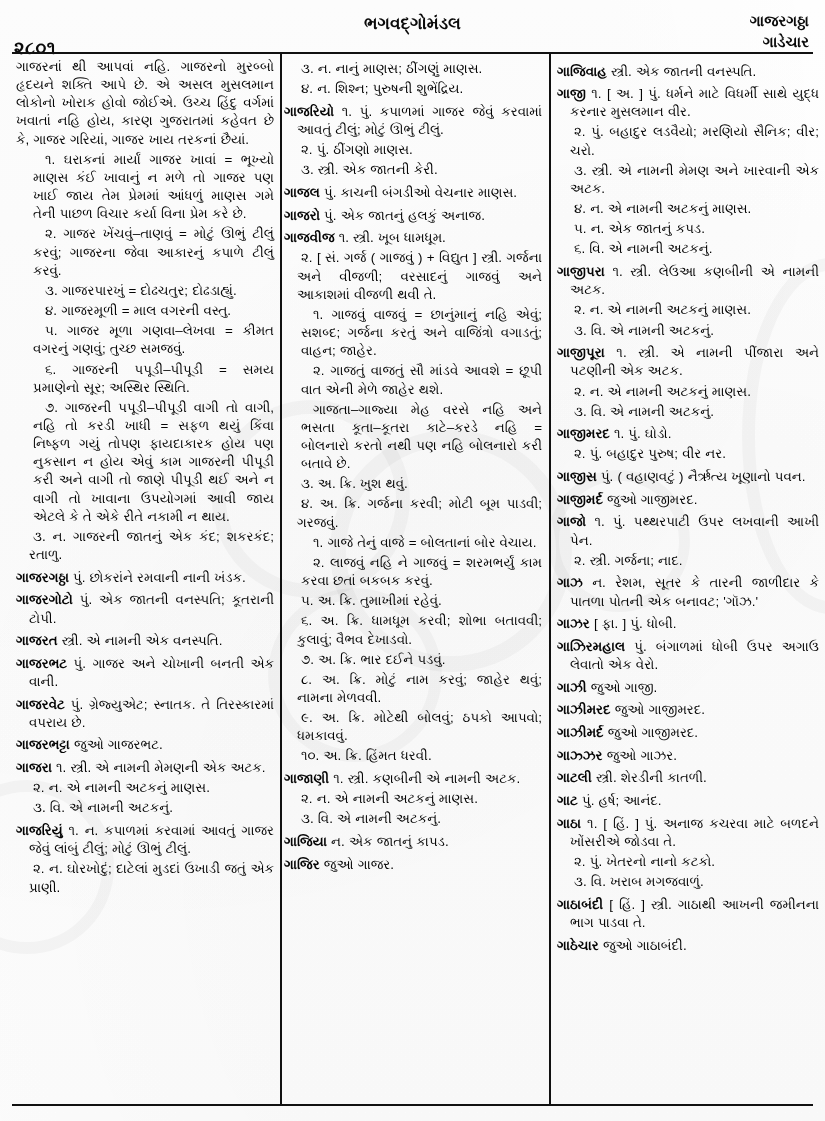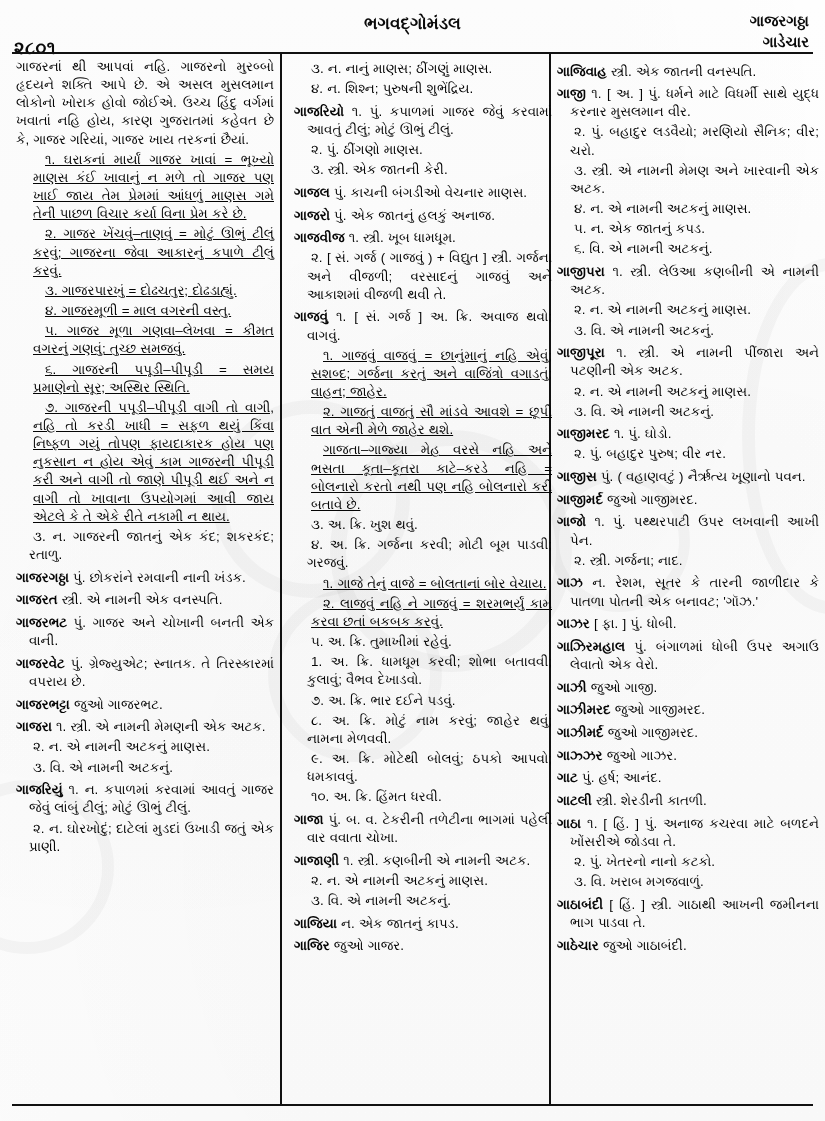--- a/index.html
+++ b/index.html
@@ -65,42 +65,41 @@
     position:absolute;left:12px;top:58px;width:801px;height:1044px;
   }
   .column{
     position:absolute;top:0;width:258px;height:1044px;
     font-size:13.4px;line-height:1.355;
     text-align:justify;
     text-justify:inter-word;
     word-spacing:.4px;
   }
   #col-1{left:4px;}
-  #col-2{left:282px;}
+  #col-2{left:272px;}
   #col-3{left:545px;width:262px;}
 
   .entry{margin:0 0 1px 0;}
   
   .entry.head{
     padding-left:13px;
     text-indent:-13px;
     margin-top:4.5px;
   }
   
   .entry.sense{
     padding-left:13px;
     text-indent:4px;
     margin-top:2px;
   }
   
   .entry.idiom{
     padding-left:17px;
     text-indent:12px;
     margin-top:2px;
-    text-decoration:underline;
   }
   
   .entry.cont{
     padding-left:0;text-indent:0;margin-top:0;
   }
   .hw{font-weight:700;}
   .entry.head .body, .entry.sense .body, .entry.idiom .body{font-weight:400;}
 
   
   .column{filter:contrast(1.04);}
@@ -136,55 +135,54 @@
         <p class="entry cont"><span class="body">ગાજરનાં થી આપવાં નહિ. ગાજરનો મુરબ્બો હૃદયને શક્તિ આપે છે. એ અસલ મુસલમાન લોકોનો ખોરાક હોવો જોઈએ. ઉચ્ચ હિંદુ વર્ગમાં ખવાતાં નહિ હોય, કારણ ગુજરાતમાં કહેવત છે કે, ગાજર ગરિયાં, ગાજર ખાય તરકનાં છૈયાં.</span></p>
         <p class="entry idiom"><span class="body">૧. ઘરાકનાં માર્યાં ગાજર ખાવાં = ભૂખ્યો માણસ કંઈ ખાવાનું ન મળે તો ગાજર પણ ખાઈ જાય તેમ પ્રેમમાં આંધળું માણસ ગમે તેની પાછળ વિચાર કર્યા વિના પ્રેમ કરે છે.</span></p>
         <p class="entry idiom"><span class="body">૨. ગાજર ખેંચવું–તાણવું = મોટું ઊભું ટીલું કરવું; ગાજરના જેવા આકારનું કપાળે ટીલું કરવું.</span></p>
         <p class="entry idiom"><span class="body">૩. ગાજરપારખું = દોઢચતુર; દોઢડાહ્યું.</span></p>
         <p class="entry idiom"><span class="body">૪. ગાજરમૂળી = માલ વગરની વસ્તુ.</span></p>
         <p class="entry idiom"><span class="body">૫. ગાજર મૂળા ગણવા–લેખવા = કીમત વગરનું ગણવું; તુચ્છ સમજવું.</span></p>
         <p class="entry idiom"><span class="body">૬. ગાજરની પપૂડી–પીપૂડી = સમય પ્રમાણેનો સૂર; અસ્થિર સ્થિતિ.</span></p>
         <p class="entry idiom"><span class="body">૭. ગાજરની પપૂડી–પીપૂડી વાગી તો વાગી, નહિ તો કરડી ખાધી = સફળ થયું કિંવા નિષ્ફળ ગયું તોપણ ફાયદાકારક હોય પણ નુકસાન ન હોય એવું કામ ગાજરની પીપૂડી કરી અને વાગી તો જાણે પીપૂડી થઈ અને ન વાગી તો ખાવાના ઉપયોગમાં આવી જાય એટલે કે તે એકે રીતે નકામી ન થાય.</span></p>
         <p class="entry sense"><span class="body">૩. ન. ગાજરની જાતનું એક કંદ; શકરકંદ; રતાળુ.</span></p>
         <p class="entry head"><span class="hw">ગાજરગઠ્ઠા</span><span class="body"> પું. છોકરાંને રમવાની નાની ખંડક.</span></p>
+        <p class="entry head"><span class="hw">ગાજરગોટો</span><span class="body"> પું. એક જાતની વનસ્પતિ; કૂતરાની ટોપી.</span></p>
         <p class="entry head"><span class="hw">ગાજરત</span><span class="body"> સ્ત્રી. એ નામની એક વનસ્પતિ.</span></p>
         <p class="entry head"><span class="hw">ગાજરભટ</span><span class="body"> પું. ગાજર અને ચોખાની બનતી એક વાની.</span></p>
         <p class="entry head"><span class="hw">ગાજરવેટ</span><span class="body"> પું. ગ્રેજ્યુએટ; સ્નાતક. તે તિરસ્કારમાં વપરાય છે.</span></p>
         <p class="entry head"><span class="hw">ગાજરભટ્ટા</span><span class="body"> જુઓ ગાજરભટ.</span></p>
         <p class="entry head"><span class="hw">ગાજરા</span><span class="body"> ૧. સ્ત્રી. એ નામની મેમણની એક અટક.</span></p>
         <p class="entry sense"><span class="body">૨. ન. એ નામની અટકનું માણસ.</span></p>
         <p class="entry sense"><span class="body">૩. વિ. એ નામની અટકનું.</span></p>
         <p class="entry head"><span class="hw">ગાજરિયું</span><span class="body"> ૧. ન. કપાળમાં કરવામાં આવતું ગાજર જેવું લાંબું ટીલું; મોટું ઊભું ટીલું.</span></p>
         <p class="entry sense"><span class="body">૨. ન. ઘોરખોદું; દાટેલાં મુડદાં ઉખાડી જતું એક પ્રાણી.</span></p>
       </div>
     <div class="column" id="col-2">
         <p class="entry sense"><span class="body">૩. ન. નાનું માણસ; ઠીંગણું માણસ.</span></p>
         <p class="entry sense"><span class="body">૪. ન. શિશ્ન; પુરુષની શુભેંદ્રિય.</span></p>
         <p class="entry head"><span class="hw">ગાજરિયો</span><span class="body"> ૧. પું. કપાળમાં ગાજર જેવું કરવામાં આવતું ટીલું; મોટું ઊભું ટીલું.</span></p>
         <p class="entry sense"><span class="body">૨. પું. ઠીંગણો માણસ.</span></p>
         <p class="entry sense"><span class="body">૩. સ્ત્રી. એક જાતની કેરી.</span></p>
         <p class="entry head"><span class="hw">ગાજલ</span><span class="body"> પું. કાચની બંગડીઓ વેચનાર માણસ.</span></p>
         <p class="entry head"><span class="hw">ગાજરો</span><span class="body"> પું. એક જાતનું હલકું અનાજ.</span></p>
         <p class="entry head"><span class="hw">ગાજવીજ</span><span class="body"> ૧. સ્ત્રી. ખૂબ ધામધૂમ.</span></p>
         <p class="entry sense"><span class="body">૨. [ સં. ગર્જ ( ગાજવું ) + વિદ્યુત ] સ્ત્રી. ગર્જના અને વીજળી; વરસાદનું ગાજવું અને આકાશમાં વીજળી થવી તે.</span></p>
-        <p class="entry head"><span class="hw">ગાજવું</span><span class="body"> ૧. [ સં. ગર્જ ] અ. ક્રિ. અવાજ થવો; વાગવું.</span></p>
         <p class="entry idiom"><span class="body">૧. ગાજવું વાજવું = છાનુંમાનું નહિ એવું; સશબ્દ; ગર્જના કરતું અને વાજિંત્રો વગાડતું; વાહન; જાહેર.</span></p>
         <p class="entry idiom"><span class="body">૨. ગાજતું વાજતું સૌ માંડવે આવશે = છૂપી વાત એની મેળે જાહેર થશે.</span></p>
         <p class="entry idiom"><span class="body">ગાજતા–ગાજ્યા મેહ વરસે નહિ અને ભસતા કૂતા–કૂતરા કાટે–કરડે નહિ = બોલનારો કરતો નથી પણ નહિ બોલનારો કરી બતાવે છે.</span></p>
         <p class="entry sense"><span class="body">૩. અ. ક્રિ. ખુશ થવું.</span></p>
         <p class="entry sense"><span class="body">૪. અ. ક્રિ. ગર્જના કરવી; મોટી બૂમ પાડવી; ગરજવું.</span></p>
         <p class="entry idiom"><span class="body">૧. ગાજે તેનું વાજે = બોલતાનાં બોર વેચાય.</span></p>
         <p class="entry idiom"><span class="body">૨. લાજવું નહિ ને ગાજવું = શરમભર્યું કામ કરવા છતાં બકબક કરવું.</span></p>
         <p class="entry sense"><span class="body">૫. અ. ક્રિ. તુમાખીમાં રહેવું.</span></p>
-        <p class="entry sense"><span class="body">1. અ. ક્રિ. ધામધૂમ કરવી; શોભા બતાવવી; કુલાવું; વૈભવ દેખાડવો.</span></p>
+        <p class="entry sense"><span class="body">૬. અ. ક્રિ. ધામધૂમ કરવી; શોભા બતાવવી; કુલાવું; વૈભવ દેખાડવો.</span></p>
         <p class="entry sense"><span class="body">૭. અ. ક્રિ. ભાર દઈને પડવું.</span></p>
         <p class="entry sense"><span class="body">૮. અ. ક્રિ. મોટું નામ કરવું; જાહેર થવું; નામના મેળવવી.</span></p>
         <p class="entry sense"><span class="body">૯. અ. ક્રિ. મોટેથી બોલવું; ઠપકો આપવો; ધમકાવવું.</span></p>
         <p class="entry sense"><span class="body">૧૦. અ. ક્રિ. હિંમત ધરવી.</span></p>
-        <p class="entry head"><span class="hw">ગાજા</span><span class="body"> પું. બ. વ. ટેકરીની તળેટીના ભાગમાં પહેલી વાર વવાતા ચોખા.</span></p>
         <p class="entry head"><span class="hw">ગાજાણી</span><span class="body"> ૧. સ્ત્રી. કણબીની એ નામની અટક.</span></p>
         <p class="entry sense"><span class="body">૨. ન. એ નામની અટકનું માણસ.</span></p>
         <p class="entry sense"><span class="body">૩. વિ. એ નામની અટકનું.</span></p>
         <p class="entry head"><span class="hw">ગાજિયા</span><span class="body"> ન. એક જાતનું કાપડ.</span></p>
         <p class="entry head"><span class="hw">ગાજિર</span><span class="body"> જુઓ ગાજર.</span></p>
       </div>
     <div class="column" id="col-3">
         <p class="entry head"><span class="hw">ગાજિવાહ</span><span class="body"> સ્ત્રી. એક જાતની વનસ્પતિ.</span></p>
         <p class="entry head"><span class="hw">ગાજી</span><span class="body"> ૧. [ અ. ] પું. ધર્મને માટે વિધર્મી સાથે યુદ્ધ કરનાર મુસલમાન વીર.</span></p>
         <p class="entry sense"><span class="body">૨. પું. બહાદુર લડવૈયો; મરણિયો સૈનિક; વીર; ચરો.</span></p>
@@ -204,22 +202,22 @@
         <p class="entry head"><span class="hw">ગાજીમર્દ</span><span class="body"> જુઓ ગાજીમરદ.</span></p>
         <p class="entry head"><span class="hw">ગાજો</span><span class="body"> ૧. પું. પથ્થરપાટી ઉપર લખવાની આખી પેન.</span></p>
         <p class="entry sense"><span class="body">૨. સ્ત્રી. ગર્જના; નાદ.</span></p>
         <p class="entry head"><span class="hw">ગાઝ</span><span class="body"> ન. રેશમ, સૂતર કે તારની જાળીદાર કે પાતળા પોતની એક બનાવટ; 'ગૉઝ.'</span></p>
         <p class="entry head"><span class="hw">ગાઝર</span><span class="body"> [ ફા. ] પું. ધોબી.</span></p>
         <p class="entry head"><span class="hw">ગાઝિરમહાલ</span><span class="body"> પું. બંગાળમાં ધોબી ઉપર અગાઉ લેવાતો એક વેરો.</span></p>
         <p class="entry head"><span class="hw">ગાઝી</span><span class="body"> જુઓ ગાજી.</span></p>
         <p class="entry head"><span class="hw">ગાઝીમરદ</span><span class="body"> જુઓ ગાજીમરદ.</span></p>
         <p class="entry head"><span class="hw">ગાઝીમર્દ</span><span class="body"> જુઓ ગાજીમરદ.</span></p>
         <p class="entry head"><span class="hw">ગાઝ્ઝર</span><span class="body"> જુઓ ગાઝર.</span></p>
+        <p class="entry head"><span class="hw">ગાટલી</span><span class="body"> સ્ત્રી. શેરડીની કાતળી.</span></p>
         <p class="entry head"><span class="hw">ગાટ</span><span class="body"> પું. હર્ષ; આનંદ.</span></p>
-        <p class="entry head"><span class="hw">ગાટલી</span><span class="body"> સ્ત્રી. શેરડીની કાતળી.</span></p>
         <p class="entry head"><span class="hw">ગાઠા</span><span class="body"> ૧. [ હિં. ] પું. અનાજ કચરવા માટે બળદને ખોંસરીએ જોડવા તે.</span></p>
         <p class="entry sense"><span class="body">૨. પું. ખેતરનો નાનો કટકો.</span></p>
         <p class="entry sense"><span class="body">૩. વિ. ખરાબ મગજવાળું.</span></p>
         <p class="entry head"><span class="hw">ગાઠાબંદી</span><span class="body"> [ હિં. ] સ્ત્રી. ગાઠાથી આખની જમીનના ભાગ પાડવા તે.</span></p>
         <p class="entry head"><span class="hw">ગાઠેચાર</span><span class="body"> જુઓ ગાઠાબંદી.</span></p>
       </div>
   </div>
 
 </div>
 

